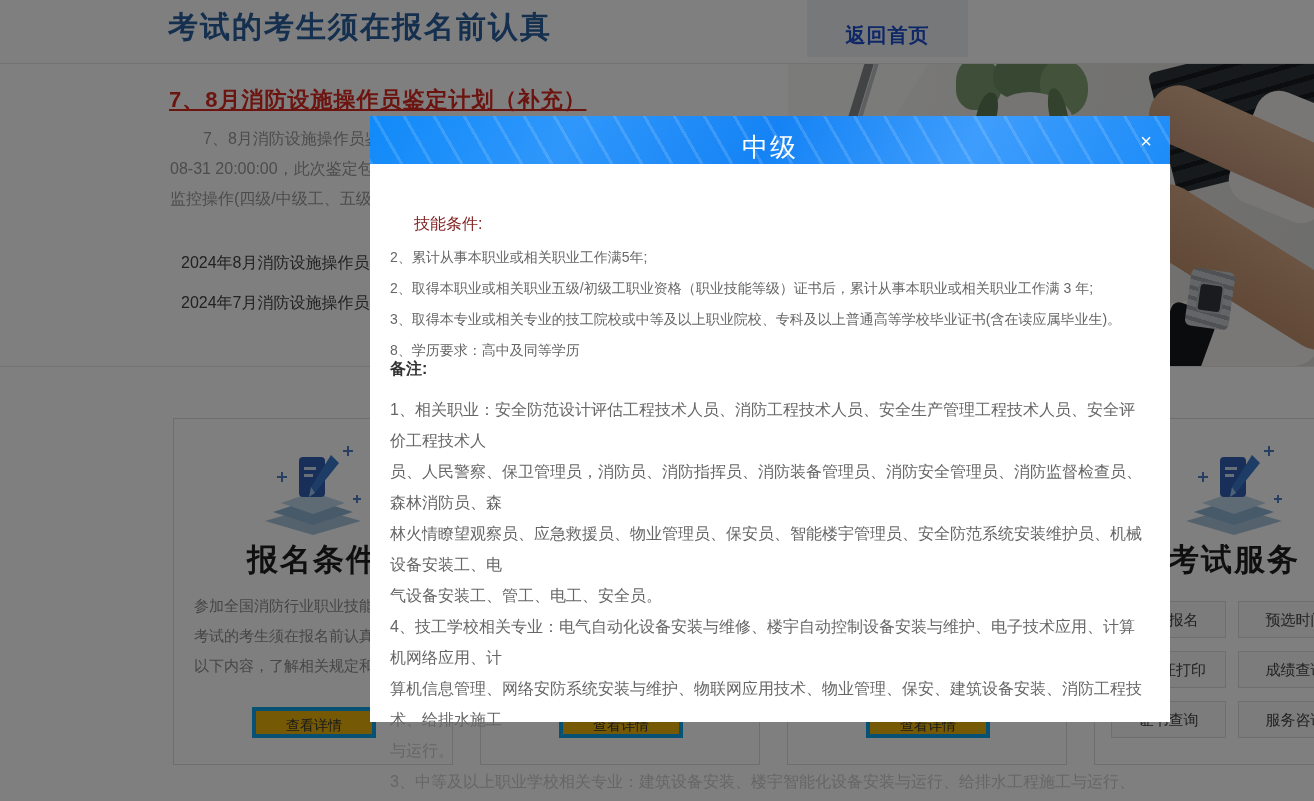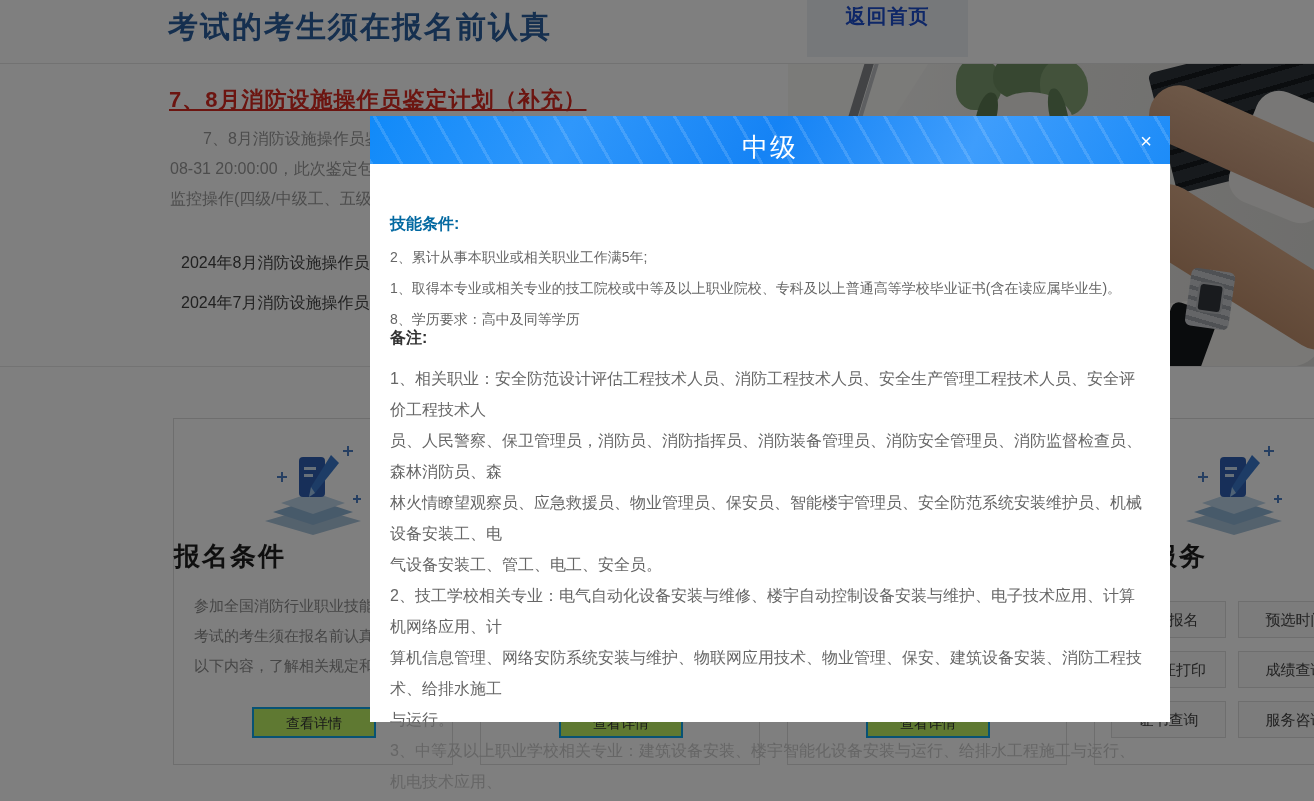--- a/index.html
+++ b/index.html
@@ -4,21 +4,21 @@
 <style>
   * { margin:0; padding:0; box-sizing:border-box; }
   html,body { background:#555; }
   body { font-family:"Liberation Sans","DejaVu Sans",sans-serif; }
   #stage { position:relative; width:1314px; height:801px; background:#fff; overflow:hidden; margin:0 auto; }
 
   
   .header { position:absolute; left:0; top:0; width:1314px; height:64px; background:#fff; border-bottom:1px solid #e4e4e4; }
   .site-title { position:absolute; left:168px; top:7px; font-size:30px; font-weight:bold; color:#2a5f9e; letter-spacing:2px; }
   .home-box { position:absolute; left:807px; top:0; width:161px; height:57px; background:#edf0f4; cursor:pointer; }
-  .home-box span { display:block; text-align:center; margin-top:3px; font-size:20px; font-weight:bold; color:#1d4ecf; letter-spacing:1px; }
+  .home-box span { display:block; text-align:center; margin-top:22px; font-size:20px; font-weight:bold; color:#1d4ecf; letter-spacing:1px; }
 
   
   .news-title { position:absolute; left:169px; top:85px; font-size:22px; font-weight:bold; color:#d92a21; letter-spacing:1px;text-decoration:underline; }
   .news-para { position:absolute; left:170px; top:124px; font-size:16px; line-height:30px; color:#999; white-space:pre; text-indent:33px; }
   .news-link { position:absolute; left:181px; font-size:16px; color:#444; white-space:pre; cursor:pointer; }
   .news-link.l1 { top:253px; }
   .news-link.l2 { top:293px; }
 
   
   .photo { position:absolute; left:788px; top:64px; width:526px; height:302px; overflow:hidden;
@@ -40,41 +40,41 @@
   .ph-arm2 { left:330px; top:168px; width:250px; height:70px; background:linear-gradient(180deg,#d8a986,#c3926f); transform:rotate(32deg); border-radius:34px; }
   .ph-hand { left:372px; top:242px; width:48px; height:74px; background:#15181b; transform:rotate(20deg); border-radius:8px; }
   .ph-watch { left:400px; top:206px; width:44px; height:58px; background:repeating-linear-gradient(8deg,#c9cbcf 0 6px,#9fa3a8 6px 10px); transform:rotate(8deg); border-radius:6px; }
   .ph-face { left:9px; top:13px; width:26px; height:30px; background:#32373d; border:2px solid #b8bbbf; border-radius:5px; }
 
   
   .section-line { position:absolute; left:0; top:366px; width:1314px; height:1px; background:#e6e6e6; }
   .card { position:absolute; top:418px; width:280px; height:347px; border:1px solid #dcdcdc; background:#fff; }
   .card.c1 { left:173px; } .card.c2 { left:480px; } .card.c3 { left:787px; } .card.c4 { left:1094px; }
   .card-icon { position:absolute; left:50%; top:22px; transform:translateX(-50%); width:124px; height:96px; }
-  .card-title { position:absolute; left:0; top:120px; width:100%; text-align:left; font-size:26px; font-weight:bold; color:#1f1f1f; letter-spacing:2px; }
+  .card-title { position:absolute; left:0; top:120px; width:100%; text-align:center; font-size:31px; font-weight:bold; color:#1f1f1f; letter-spacing:2px; }
   .card-text { position:absolute; left:20px; top:172px; font-size:15px; line-height:30px; color:#8c8c8c; white-space:pre;text-align:center; }
   .detail-btn { position:absolute; left:78px; top:288px; width:124px; height:31px; line-height:29px; text-align:center;
-                border:2px solid #0ea5e9; font-size:14px; color:#333; background:#bef264; cursor:pointer; }
+                border:4px solid #0ea5e9; font-size:14px; color:#333; background:#eab308; cursor:pointer; }
   .svc-btn { position:absolute; width:115px; height:37px; line-height:35px; text-align:center; background:#f8f8f8;
              border:1px solid #dddddd; font-size:15px; color:#444; cursor:pointer; white-space:nowrap; overflow:hidden; }
   .svc-btn.b1 { left:16px;  top:182px; } .svc-btn.b2 { left:143px; top:182px; }
   .svc-btn.b3 { left:16px;  top:232px; } .svc-btn.b4 { left:143px; top:232px; }
   .svc-btn.b5 { left:16px;  top:282px; } .svc-btn.b6 { left:143px; top:282px; }
 
   
   .overlay { position:absolute; left:0; top:0; width:1314px; height:801px; background:rgba(0,0,0,0.5); z-index:10; }
   .modal { position:absolute; left:370px; top:116px; width:800px; height:606px; background:#fff; z-index:20; }
   .modal-header { position:relative; height:48px;
       background:linear-gradient(115deg,#118af9 0%,#2f97fb 25%,#1583f5 50%,#3e9dfc 75%,#1d8cf8 100%); }
   .modal-header::after { content:""; position:absolute; inset:0;
       background:repeating-linear-gradient(60deg,rgba(255,255,255,0.14) 0 3px,rgba(255,255,255,0) 3px 26px); }
   .modal-title { position:absolute; left:0; top:14px; width:100%; text-align:center; font-size:26px; color:#fff; letter-spacing:2px; z-index:2; }
   .modal-close { position:absolute; right:18px; top:15px; font-size:20px; color:#fff; cursor:pointer; z-index:3; line-height:1; }
   .modal-body { padding:50px 20px 0 20px; }
-  .m-heading { font-size:16px; font-weight:bold; color:#0369a1; }
+  .m-heading { font-size:16px; font-weight:normal; color:#7f1d1d;margin-left:24px; }
   .m-item { margin-top:14px; font-size:14px; line-height:17px; color:#666; }
   .m-remark-heading { font-size:16px; font-weight:bold; color:#333; }
   .m-remark { font-size:16px; line-height:31px; color:#666; white-space:pre-line; }
   .m-remark.first { margin-top:14px; }
 
   
   .plus-mark { fill:none; stroke:#4d7fc4; stroke-width:2; }
 </style>
 </head>
 <body>
@@ -173,28 +173,29 @@
   <div class="overlay"></div>
 
   <div class="modal">
     <div class="modal-header">
       <div class="modal-title">中级</div>
       <div class="modal-close">×</div>
     </div>
     <div class="modal-body">
       <div class="m-heading">技能条件:</div>
       <div class="m-item">2、累计从事本职业或相关职业工作满5年;</div>
-      <div class="m-item">1、取得本专业或相关专业的技工院校或中等及以上职业院校、专科及以上普通高等学校毕业证书(含在读应属毕业生)。</div>
+      <div class="m-item">2、取得本职业或相关职业五级/初级工职业资格（职业技能等级）证书后，累计从事本职业或相关职业工作满 3 年;</div>
+      <div class="m-item">3、取得本专业或相关专业的技工院校或中等及以上职业院校、专科及以上普通高等学校毕业证书(含在读应属毕业生)。</div>
       <div class="m-item">8、学历要求：高中及同等学历</div>
       <div class="m-remark-heading">备注:</div>
       <div class="m-remark first">1、相关职业：安全防范设计评估工程技术人员、消防工程技术人员、安全生产管理工程技术人员、安全评价工程技术人
 员、人民警察、保卫管理员，消防员、消防指挥员、消防装备管理员、消防安全管理员、消防监督检查员、森林消防员、森
 林火情瞭望观察员、应急救援员、物业管理员、保安员、智能楼宇管理员、安全防范系统安装维护员、机械设备安装工、电
 气设备安装工、管工、电工、安全员。</div>
-      <div class="m-remark">2、技工学校相关专业：电气自动化设备安装与维修、楼宇自动控制设备安装与维护、电子技术应用、计算机网络应用、计
+      <div class="m-remark">4、技工学校相关专业：电气自动化设备安装与维修、楼宇自动控制设备安装与维护、电子技术应用、计算机网络应用、计
 算机信息管理、网络安防系统安装与维护、物联网应用技术、物业管理、保安、建筑设备安装、消防工程技术、给排水施工
 与运行。</div>
       <div class="m-remark">3、中等及以上职业学校相关专业：建筑设备安装、楼宇智能化设备安装与运行、给排水工程施工与运行、机电技术应用、
 电气运行与控制、计算机应用、计算机网络技术、网络安防系统安装与维护、电子技术应用、保安、物业管理。</div>
     </div>
   </div>
 
 </div>
 
 </body></html>

